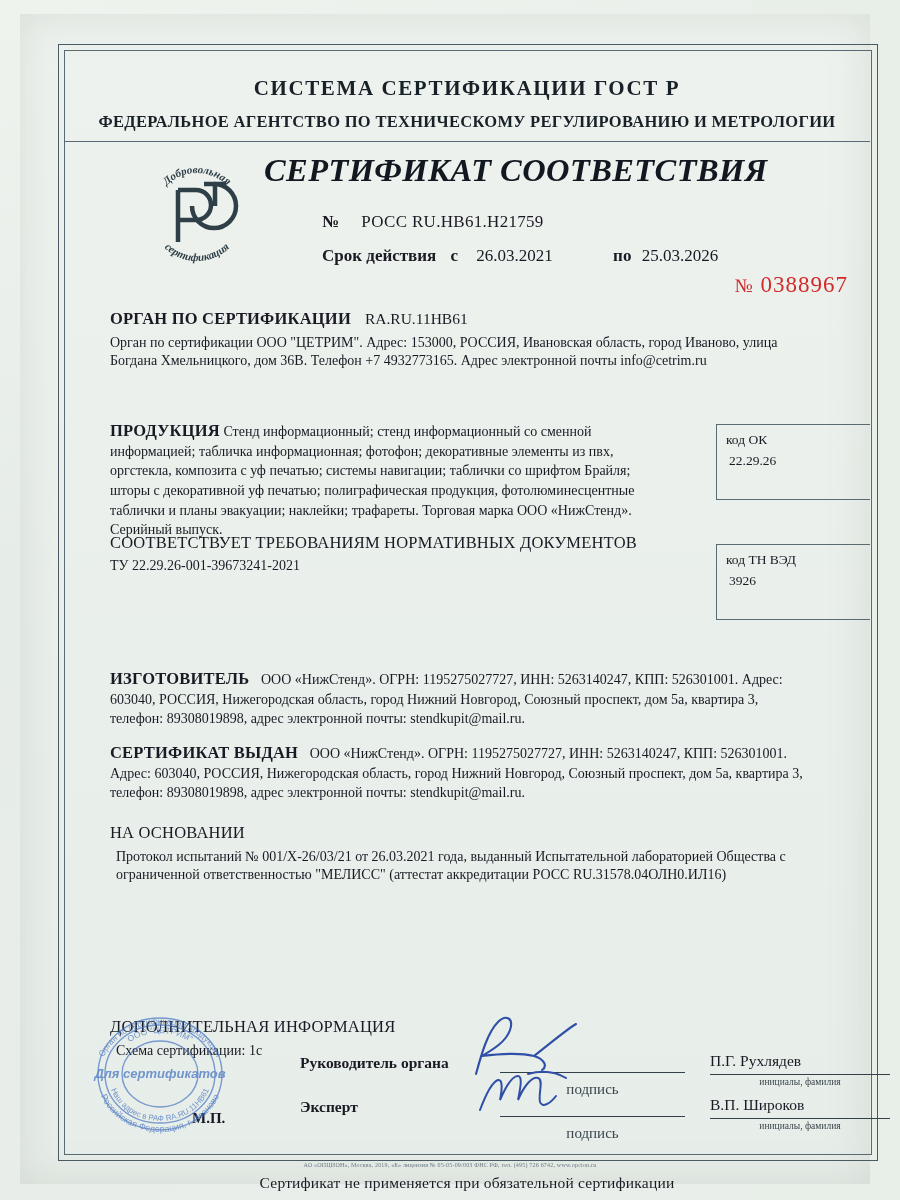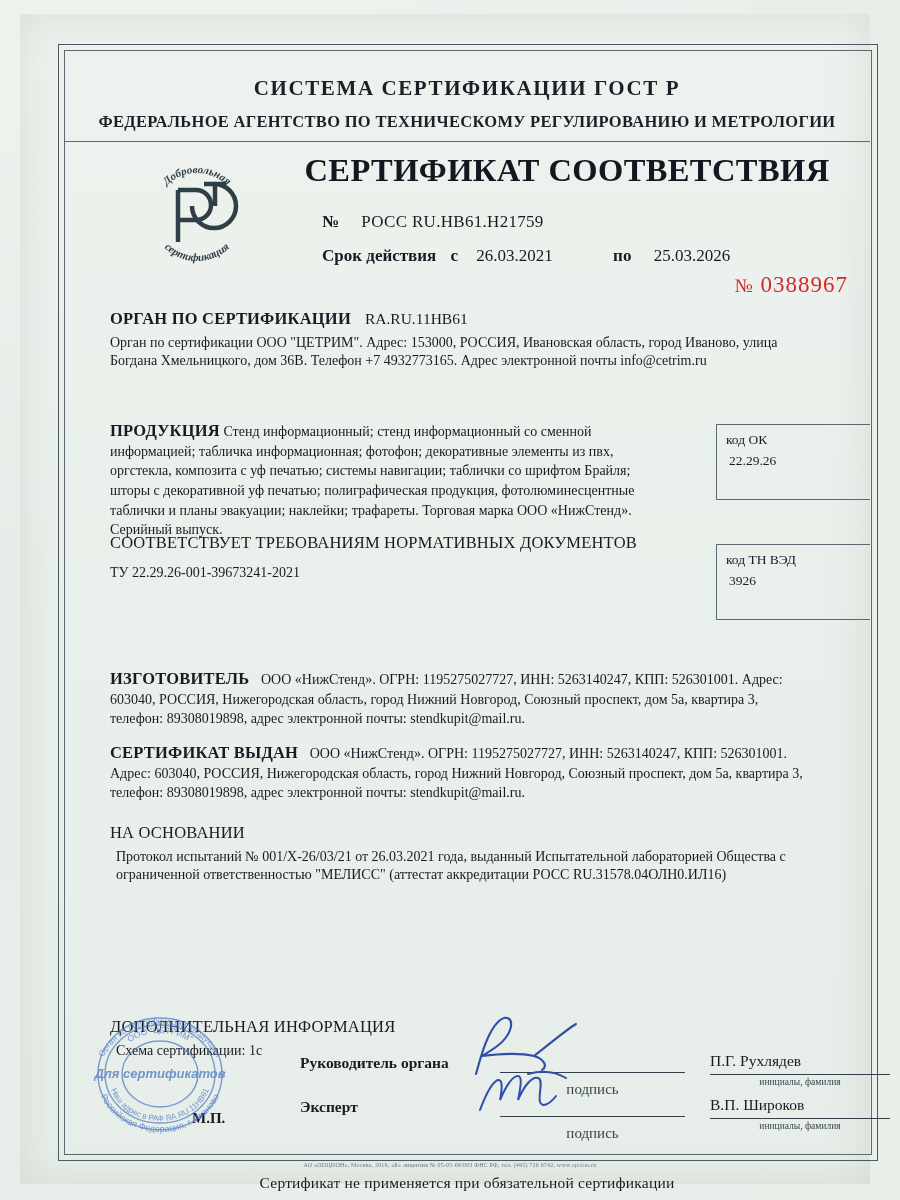--- a/index.html
+++ b/index.html
@@ -79,25 +79,26 @@
   
   .title-row {
     position: relative;
     height: 60px;
   }
   .doc-title {
     position: absolute;
     left: 200px;
     top: 10px;
     width: 606px;
-    text-align: center;
+    text-align: left;
     font-size: 32.5px;
     font-weight: bold;
     letter-spacing: 0.4px;
     color: #121820;
+    font-style: italic;
   }
 
   
   .emblem {
     position: absolute;
     left: 70px;
     top: 100px;
     width: 126px;
     height: 126px;
   }
@@ -115,21 +116,21 @@
   .valid-line {
     position: absolute;
     left: 258px;
     top: 196px;
     font-size: 17px;
     width: 540px;
   }
   .valid-line .lbl { font-weight: bold; }
   .valid-line .d1 { display:inline-block; margin-left: 14px; }
   .valid-line .po { display:inline-block; margin-left: 56px; font-weight: bold; }
-  .valid-line .d2 { display:inline-block; margin-left: 18px; }
+  .valid-line .d2 { display:inline-block; margin-left: 6px; }
 
   .blank-no {
     position: absolute;
     right: 22px;
     top: 222px;
     font-size: 23px;
     color: #d02a2a;
     letter-spacing: 1px;
     font-family: "Liberation Serif", serif;
   }
@@ -159,21 +160,21 @@
   }
 
   .org-sec { top: 258px; }
   .org-val { margin-left: 14px; font-size: 15.5px; font-weight: normal; }
   .org-body { margin-top: 4px; width: 700px; }
 
   .prod-sec { top: 370px; width: 560px; }
   .prod-body { display:inline; }
 
   .norm-sec { top: 482px; width: 560px; }
-  .norm-body { margin-top: 10px; }
+  .norm-body { margin-top: 3px; }
 
   .maker-sec { top: 618px; width: 700px; }
   .issued-sec { top: 692px; width: 700px; }
   .basis-sec { top: 772px; width: 720px; }
   .basis-body { margin-top: 4px; padding-left: 6px;}
 
   .extra-sec { top: 922px; width: 560px; margin-top: 44px; }
   .extra-body { margin-top: 4px; padding-left: 6px; }
 
   

